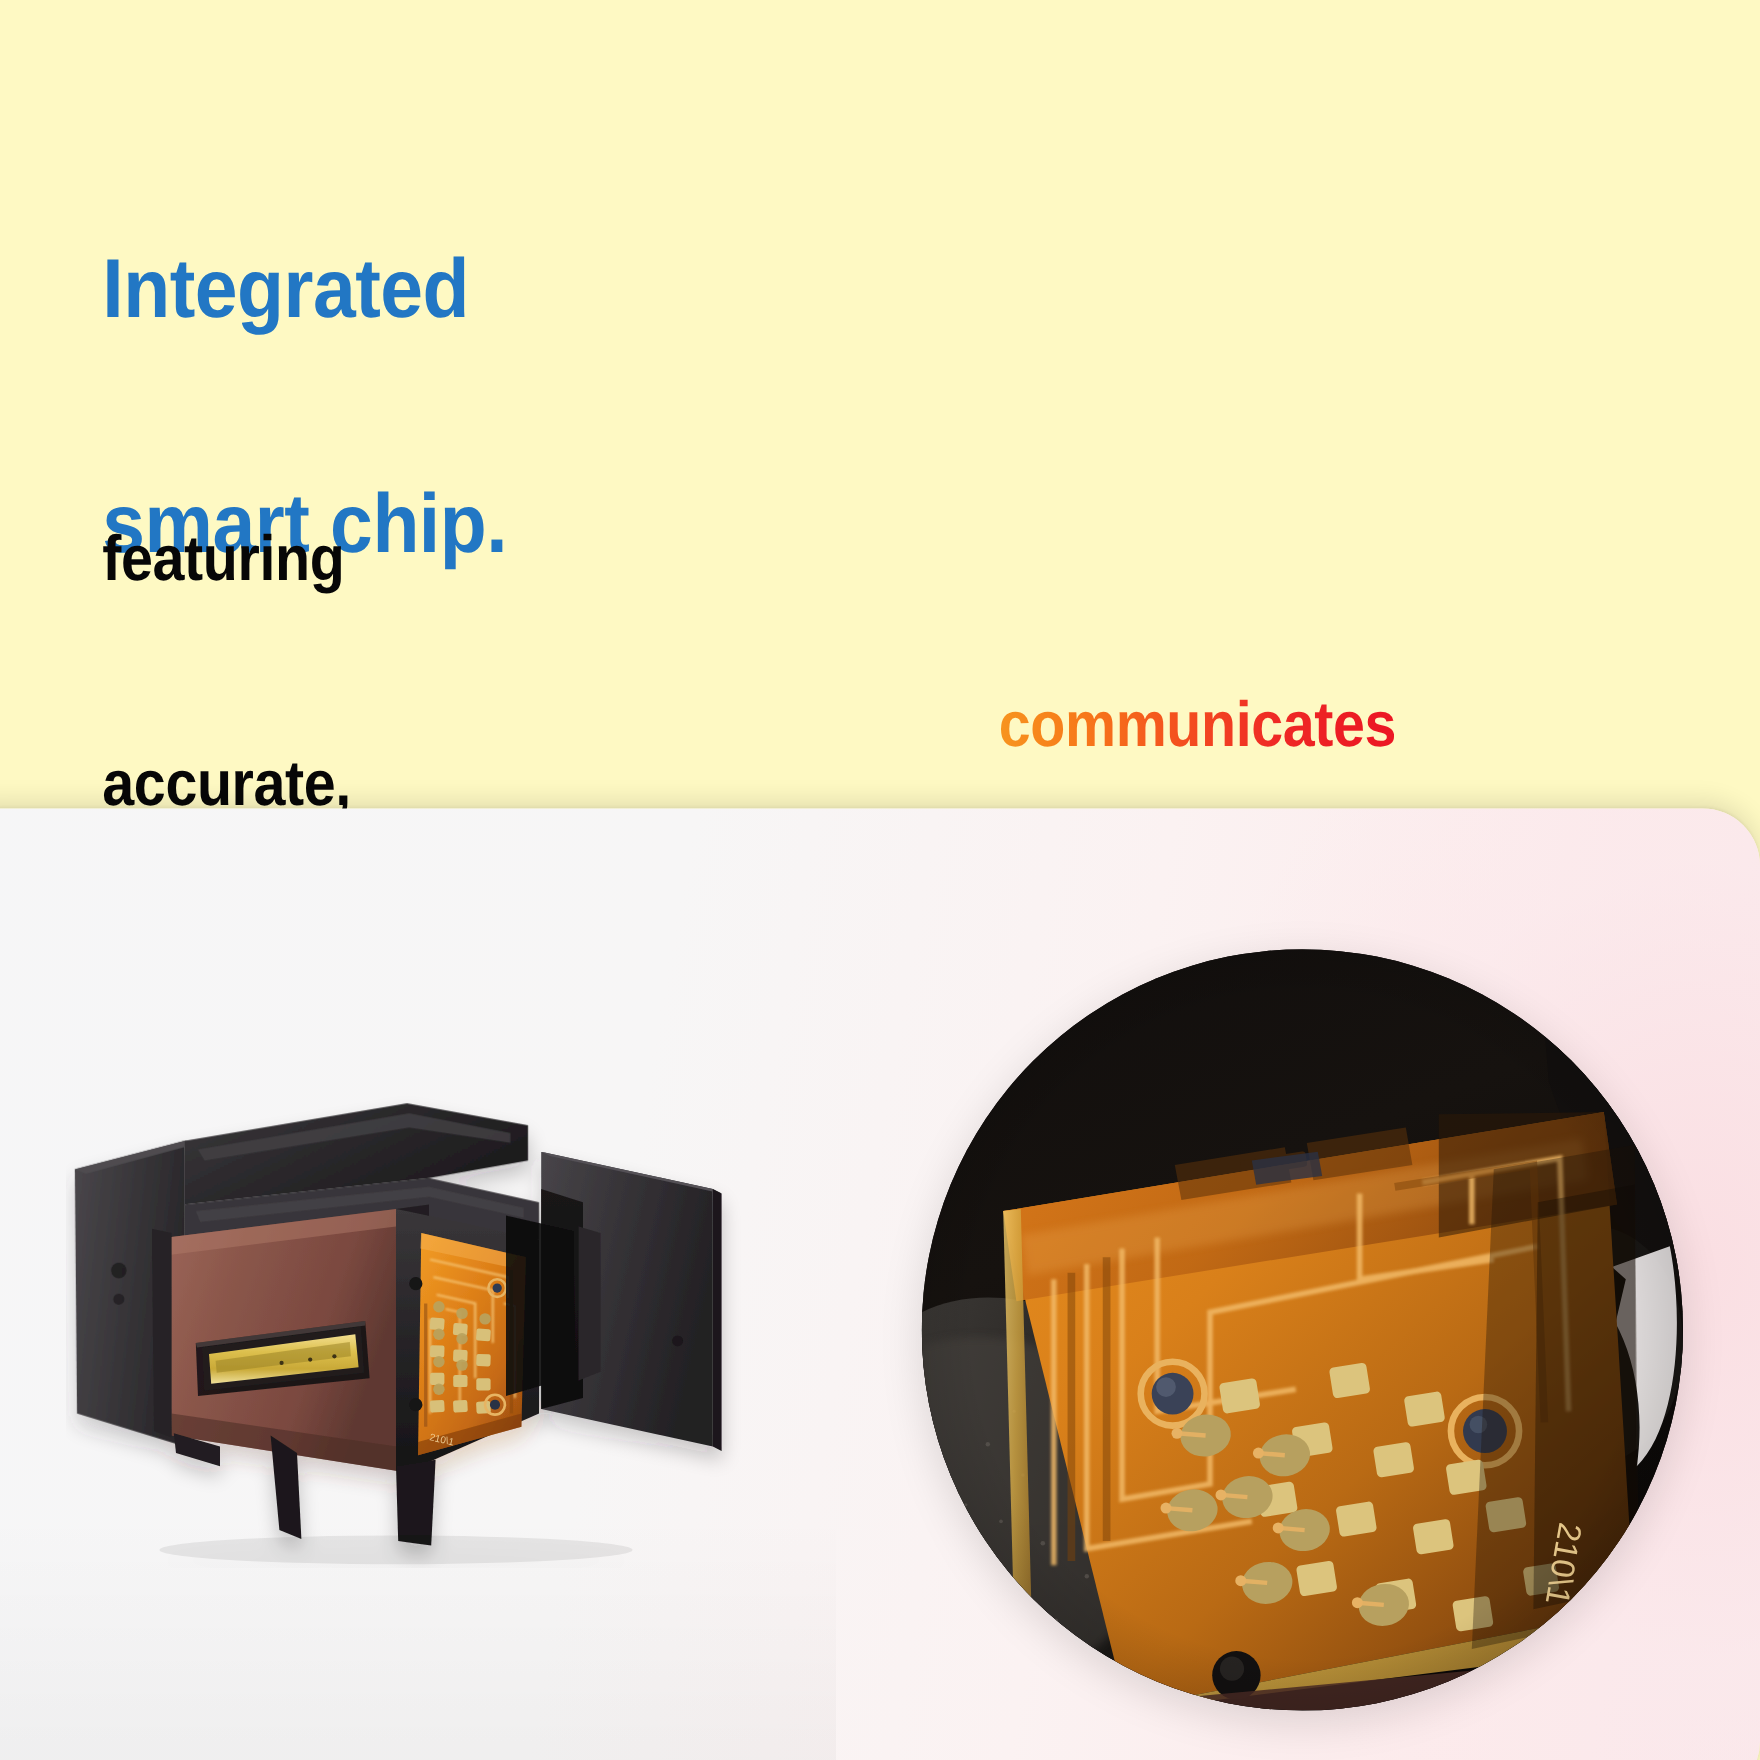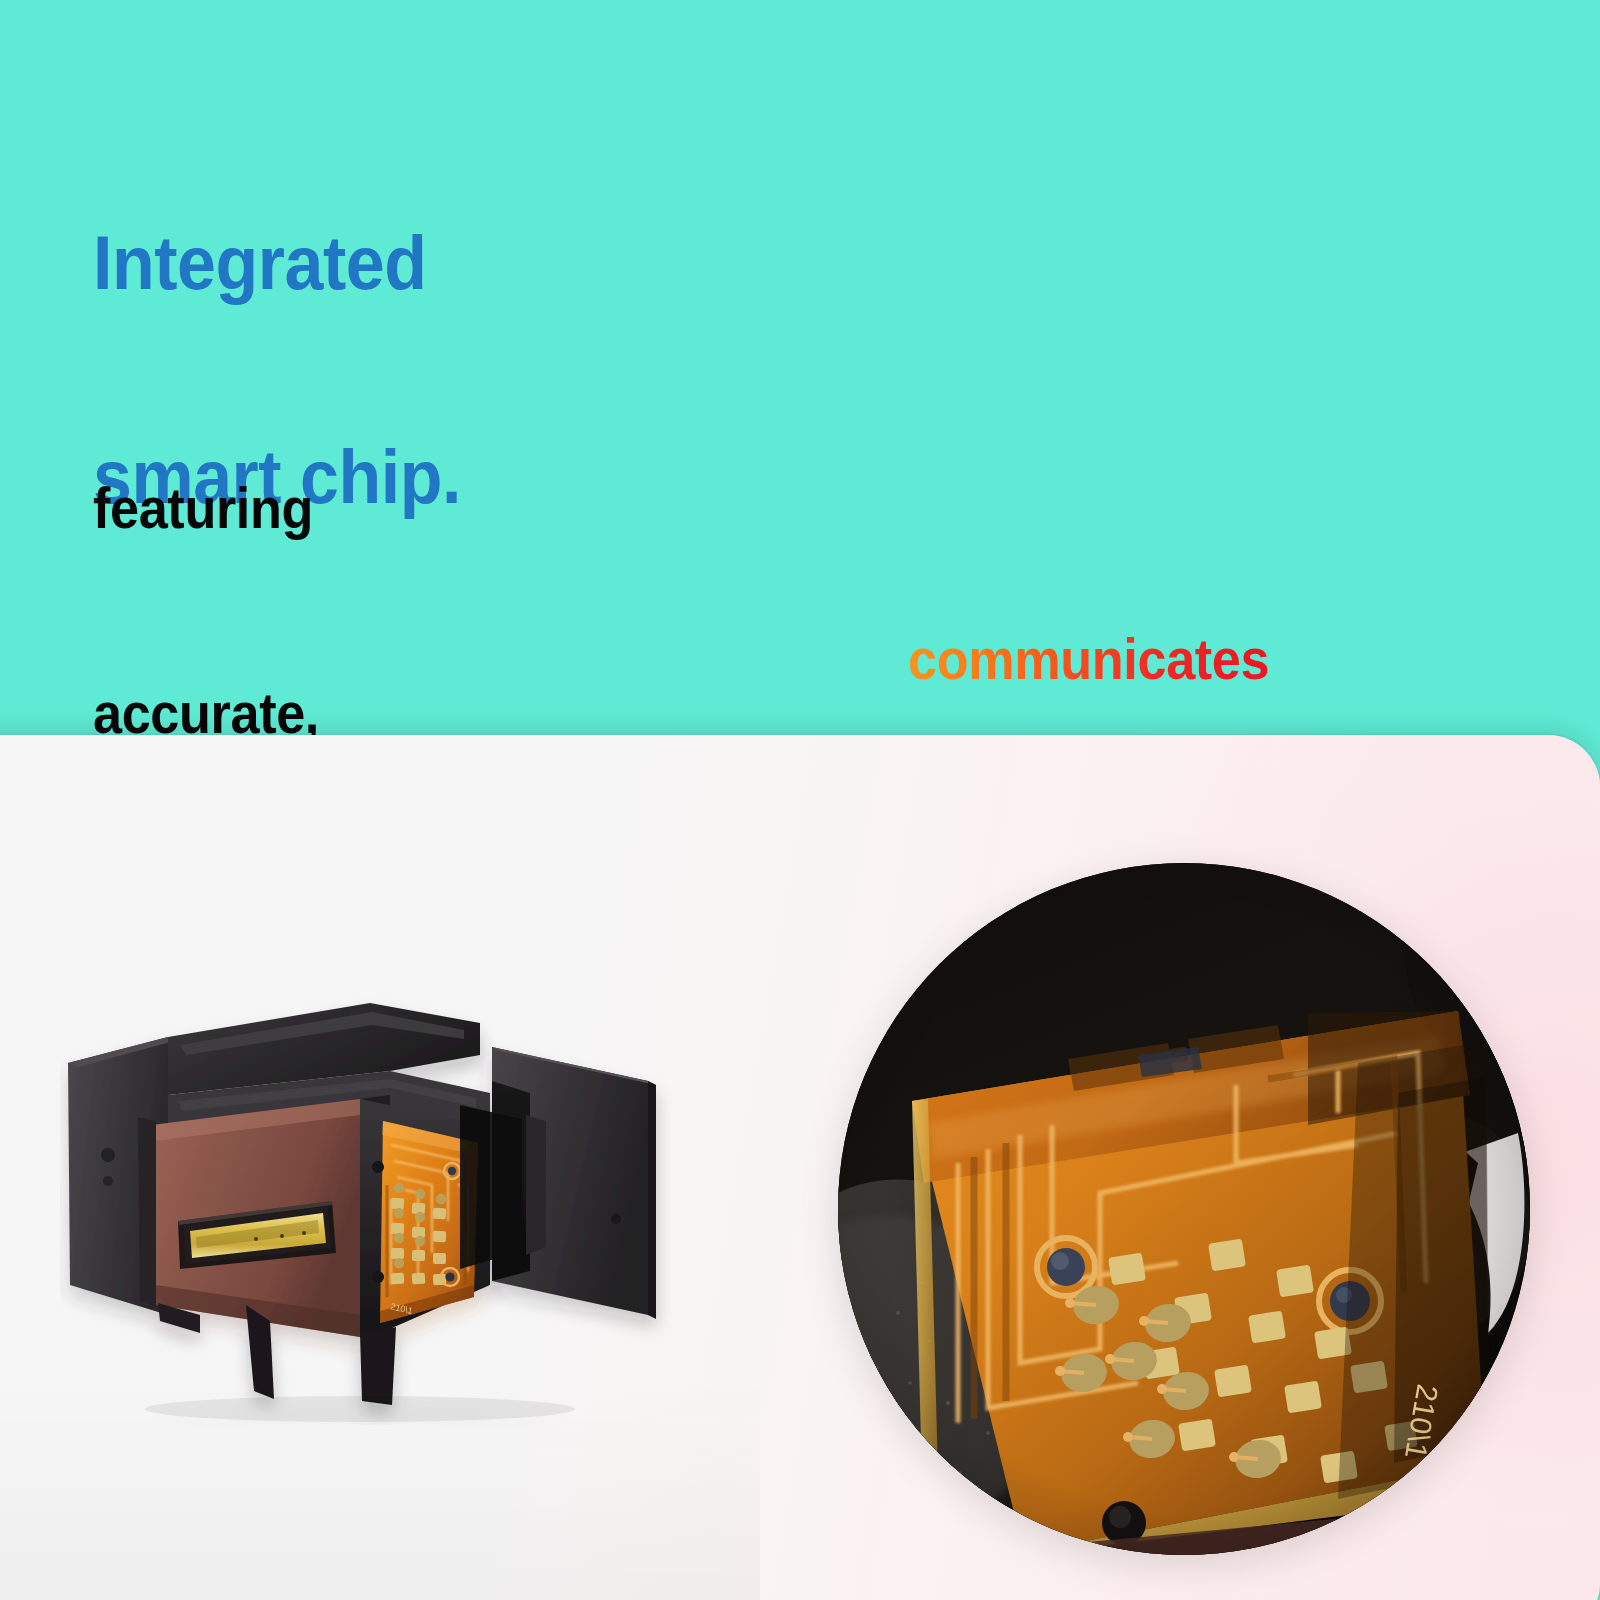--- a/index.html
+++ b/index.html
@@ -13,21 +13,21 @@
     overflow: hidden;
     font-family: "Liberation Sans", sans-serif;
     position: relative;
   }
 
   #stage {
     position: absolute;
     inset: 0;
     width: 1600px;
     height: 1600px;
-    background: #5eead4;
+    background: #fef9c3;
   }
 
   
   .copy-area {
     position: absolute;
     left: 0; top: 0;
     width: 1600px;
     height: 735px;
   }
 

